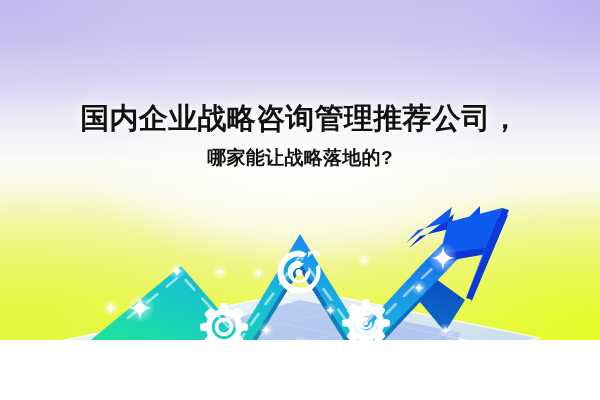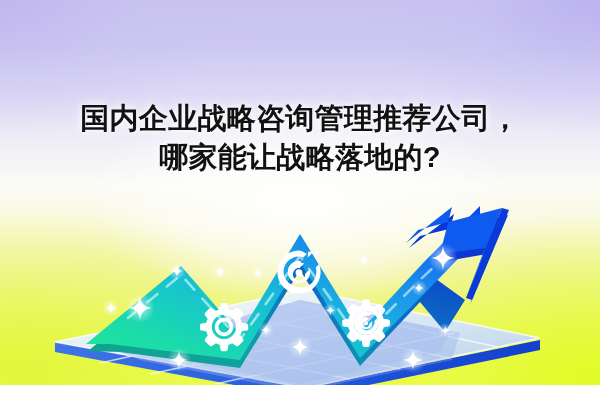--- a/index.html
+++ b/index.html
@@ -7,21 +7,21 @@
     padding: 0;
     background: #ffffff;
   }
   body {
     font-family: "Liberation Sans", "DejaVu Sans", sans-serif;
   }
 
   #poster {
     position: relative;
     width: 600px;
-    height: 385px;
+    height: 340px;
     overflow: hidden;
     background: #a3a3a3;
   }
 
   
   .bg-base {
     position: absolute;
     inset: 0;
     background: linear-gradient(
         180deg,
@@ -100,21 +100,21 @@
     font-size: 29px;
     line-height: 39px;
     letter-spacing: 0.3px;
     white-space: nowrap;
     text-shadow:
       0 0 6px rgba(255, 255, 255, 0.95),
       0 0 14px rgba(255, 255, 255, 0.8),
       0 1px 0 rgba(255, 255, 255, 0.65);
   }
   .headline-line.line-2 {
-    font-size: 29px;
+    font-size: 19px;
   }
 
   
   .art {
     position: absolute;
     left: 0;
     top: 0;
     width: 600px;
     height: 400px;
     z-index: 20;

